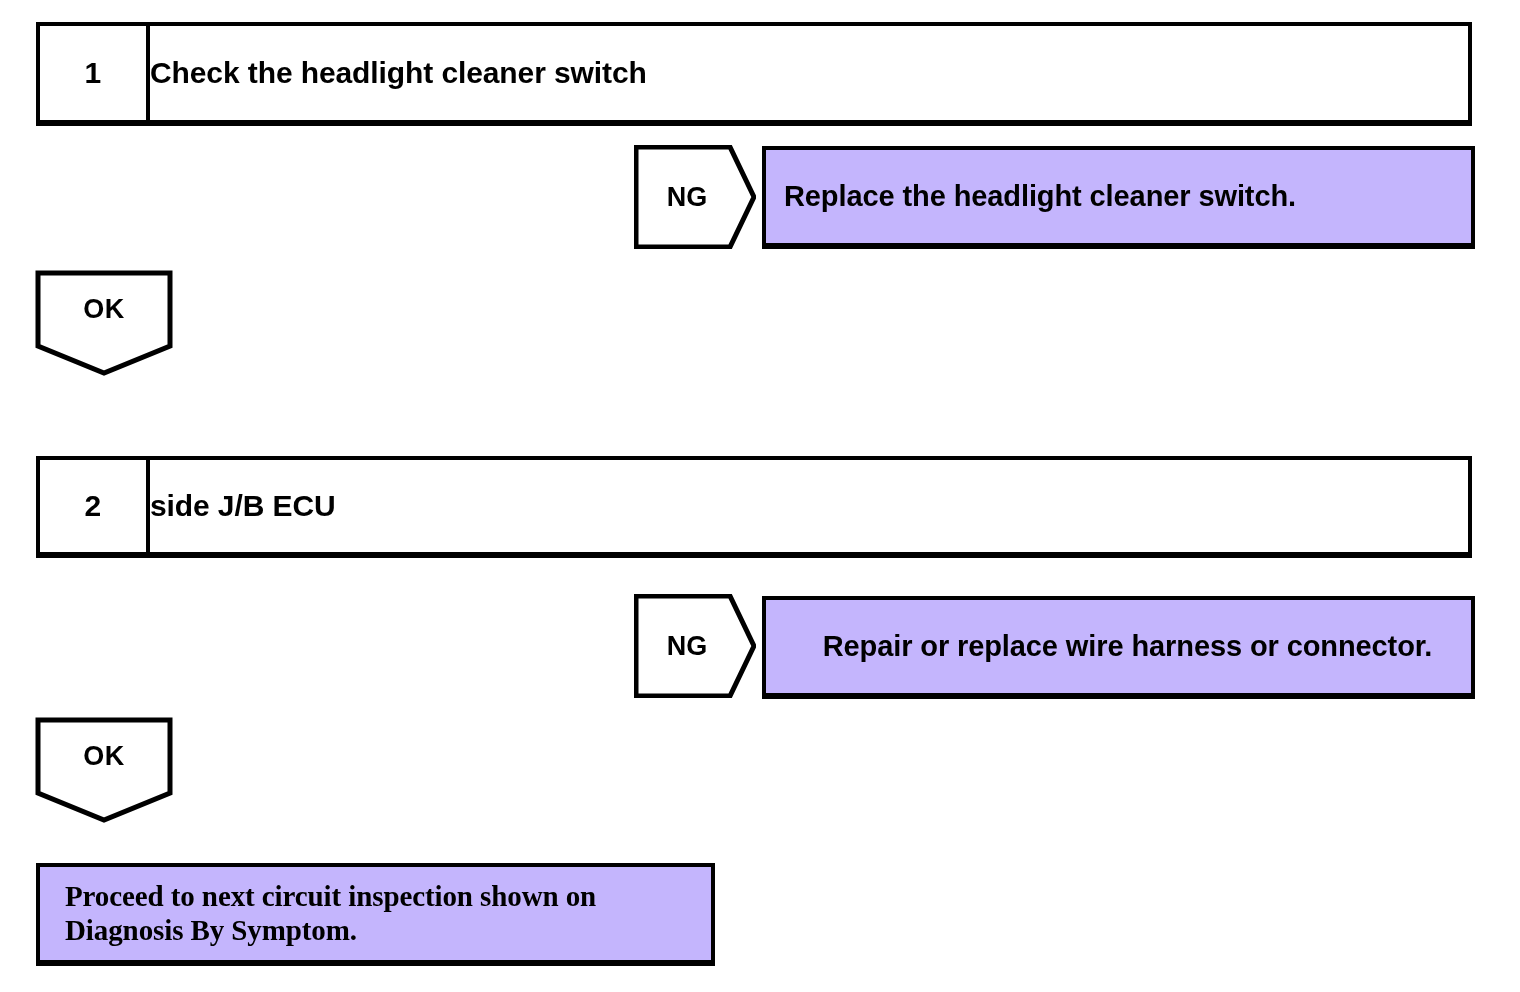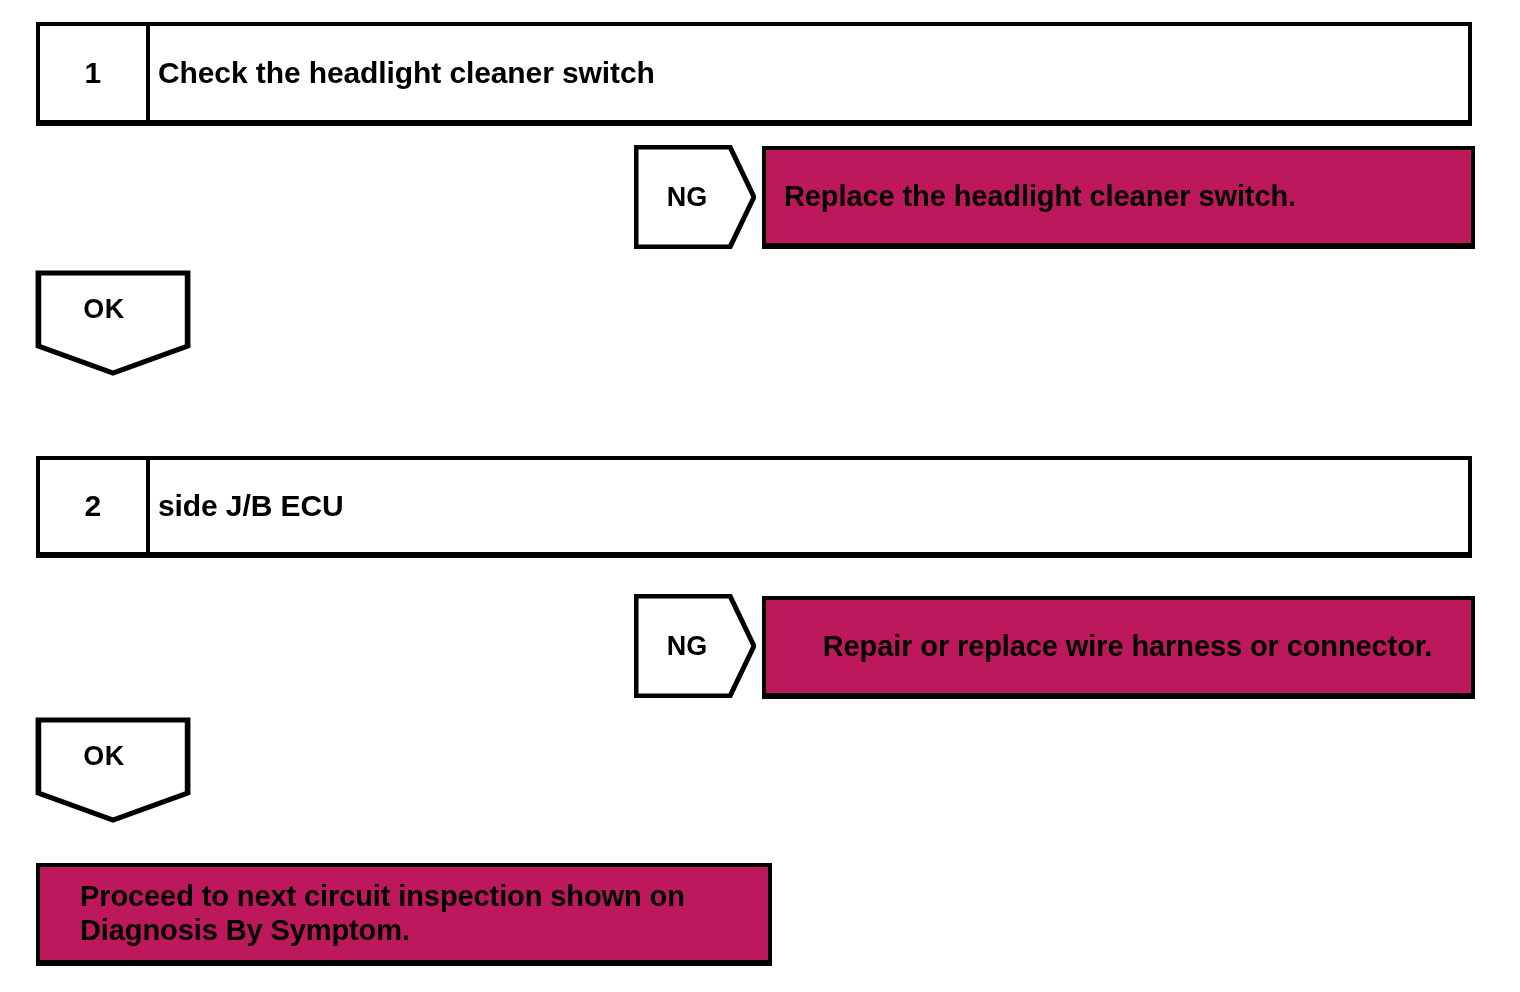--- a/index.html
+++ b/index.html
@@ -40,21 +40,21 @@
     font-weight: bold;
     font-size: 30px;
     letter-spacing: 0.5px;
   }
   .step-text-cell {
     box-sizing: border-box;
     flex: 1 1 auto;
     display: flex;
     flex-direction: column;
     justify-content: center;
-    padding: 0 0 0 8px;
+    padding: 0 0 0 0;
     font-weight: bold;
     font-size: 30px;
     line-height: 1.17;
     letter-spacing: -0.1px;
   }
   .step-text-cell .ln {
     display: block;
     white-space: nowrap;
   }
 
@@ -86,21 +86,21 @@
     justify-content: center;
     font-weight: bold;
     font-size: 27px;
     letter-spacing: 0px;
   }
 
   
   .ok-tag {
     position: absolute;
     box-sizing: border-box;
-    width: 156px;
+    width: 138px;
     height: 106px;
   }
   .ok-tag .tag-label {
     position: absolute;
     left: 0;
     top: 0;
     width: 138px;
     height: 78px;
     display: flex;
     align-items: center;
@@ -108,21 +108,21 @@
     font-weight: bold;
     font-size: 27px;
     letter-spacing: 0.5px;
   }
 
   
   .result-box {
     position: absolute;
     box-sizing: border-box;
     border: 4px solid #000;
-    background: #be185d;
+    background: #c4b5fd;
     display: flex;
     flex-direction: column;
     justify-content: center;
     padding: 0 0 0 18px;
     font-weight: bold;
     font-size: 29px;
     line-height: 1.17;
     letter-spacing: -0.1px;
   }
   .result-box .ln {
@@ -189,18 +189,18 @@
 
   <div class="ok-tag" style="left:35px; top:717px;">
     <div class="poly-wrap">
       <svg viewBox="0 0 138 106" preserveAspectRatio="none" aria-hidden="true">
         <polygon points="3,3 135,3 135,76 69,103 3,76" fill="#ffffff" stroke="#000000" stroke-width="5" stroke-linejoin="miter"></polygon>
       </svg>
     </div>
     <div class="tag-label">OK</div>
   </div>
 
-  <div class="result-box heavy-bottom" style="left:36px; top:863px; width:736px; height:103px; padding-left:40px;">
+  <div class="result-box heavy-bottom" style="left:36px; top:863px; width:679px; height:103px; padding-left:25px;font-family:Liberation Serif, serif;">
     <span class="ln">Proceed to next circuit inspection shown on</span>
     <span class="ln">Diagnosis By Symptom.</span>
   </div>
 
 </div>
 
 </body></html>

